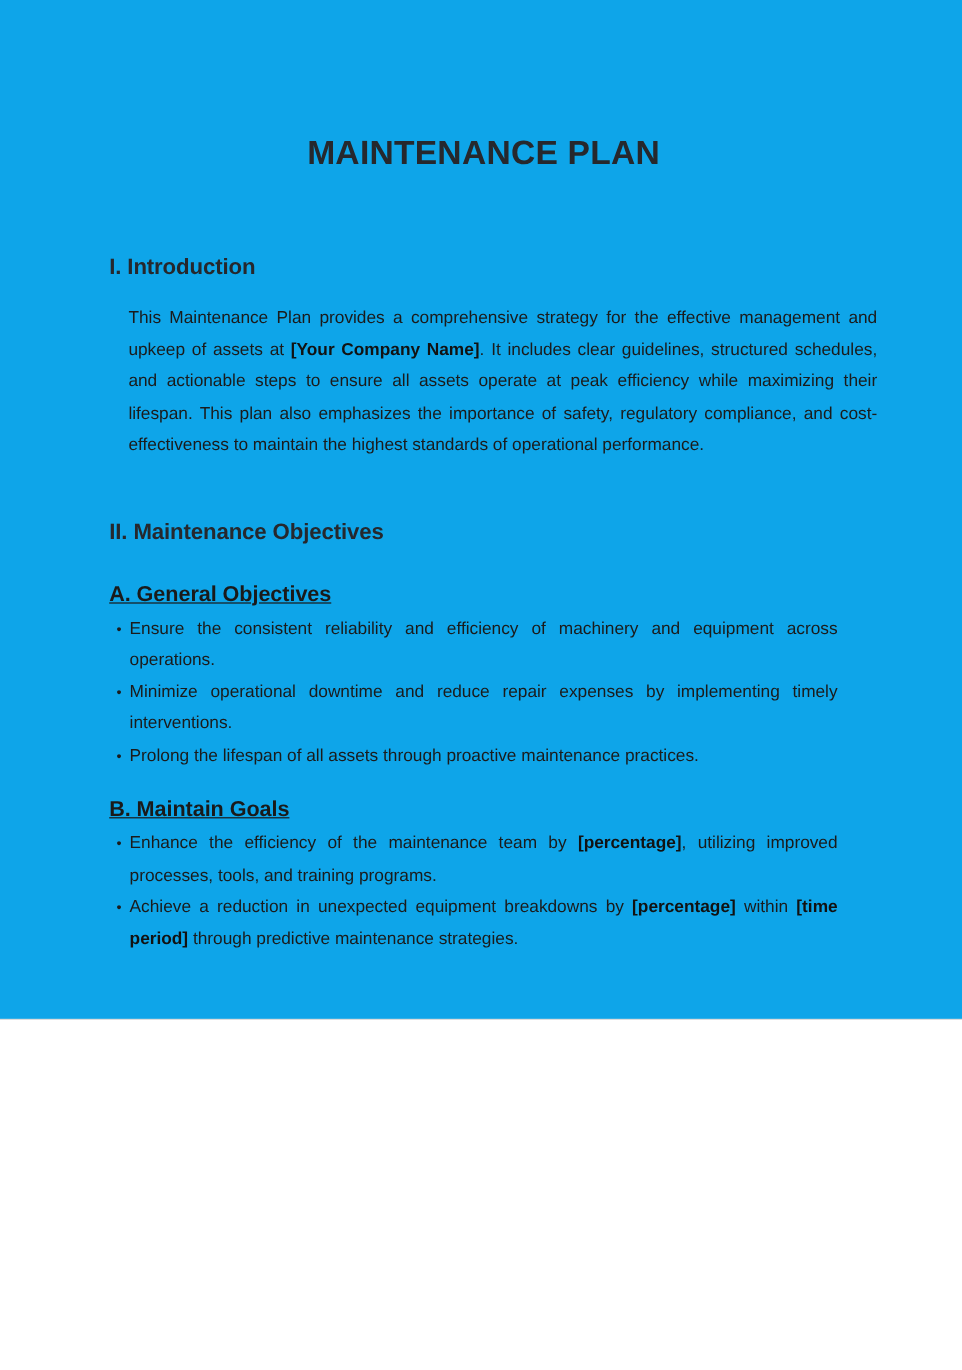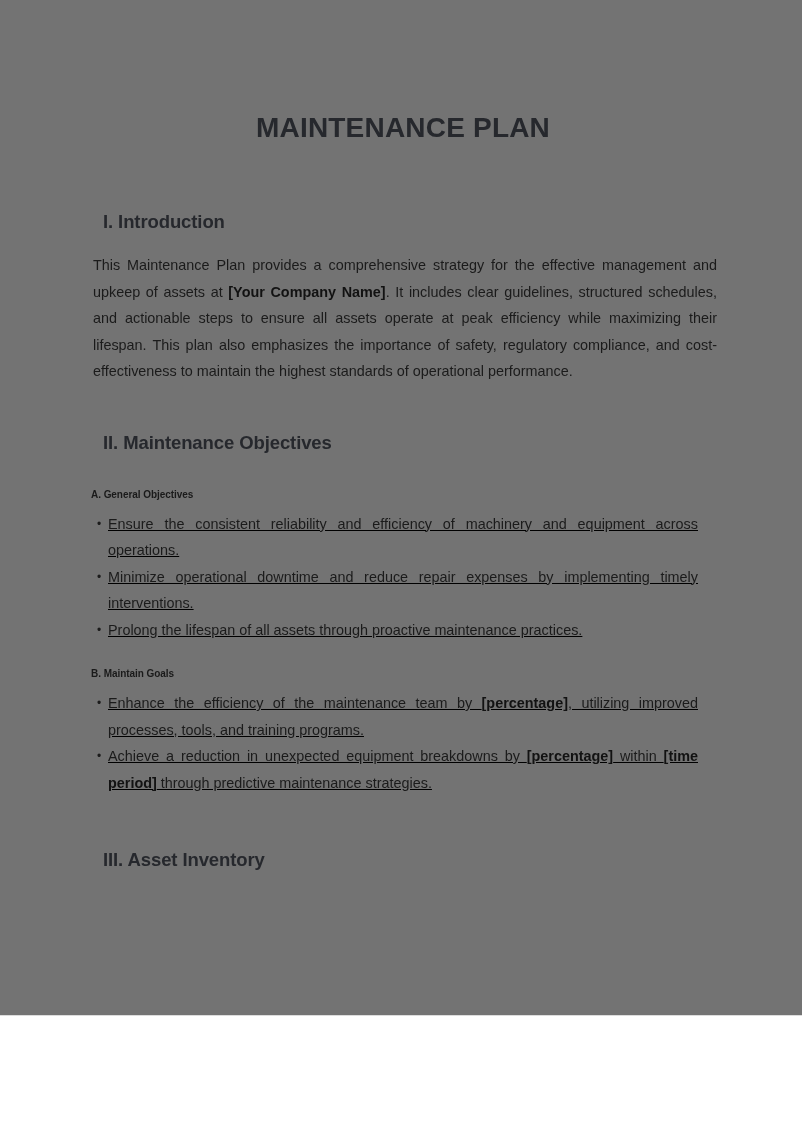--- a/index.html
+++ b/index.html
@@ -6,22 +6,22 @@
     margin: 0;
     padding: 0;
     background: #ffffff;
   }
   body {
     font-family: "Liberation Sans", sans-serif;
   }
   .page {
     position: relative;
     width: 802px;
-    height: 1016px;
-    background: #737373;
+    height: 850px;
+    background: #0ea5e9;
     box-sizing: border-box;
     border-bottom: 1px solid #dcdcdc;
     overflow: hidden;
   }
   .content {
     position: absolute;
     left: 91px;
     top: 0;
     width: 624px;
   }
@@ -35,57 +35,57 @@
     margin: 0;
     padding-top: 111px;
     line-height: 34px;
     font-stretch: condensed;
   }
 
   .h1 {
     font-size: 18.5px;
     font-weight: bold;
     color: #26282d;
-    margin: 12px;
+    margin: 0;
     line-height: 24px;
     letter-spacing: -0.1px;
   }
   .h1.intro { margin-top: 65px; }
   .h1.objectives { margin-top: 46px; }
   .h1.inventory { margin-top: 52px; }
 
   .h2 {
-    font-size: 10px;
+    font-size: 18px;
     font-weight: bold;
     color: #1a1a1a;
     margin: 0;
     line-height: 18px;
     letter-spacing: -0.05px;
+    text-decoration: underline;
   }
   .h2.general { margin-top: 31px; }
   .h2.specific { margin-top: 22px; }
 
   .body-para {
     font-size: 14.4px;
     color: #1b1b1b;
     line-height: 26.5px;
     text-align: justify;
     text-justify: inter-word;
-    margin: 2px;
+    margin: 16px;
     margin-top: 18px;
     width: 624px;
   }
 
   .bullets {
     list-style: none;
     margin: 0;
     padding: 0;
     margin-top: 7px;
     width: 607px;
-    text-decoration: underline;
   }
   .bullets li {
     position: relative;
     padding-left: 17px;
     font-size: 14.4px;
     color: #1b1b1b;
     line-height: 26.5px;
     text-align: justify;
     text-justify: inter-word;
     margin: 0;

